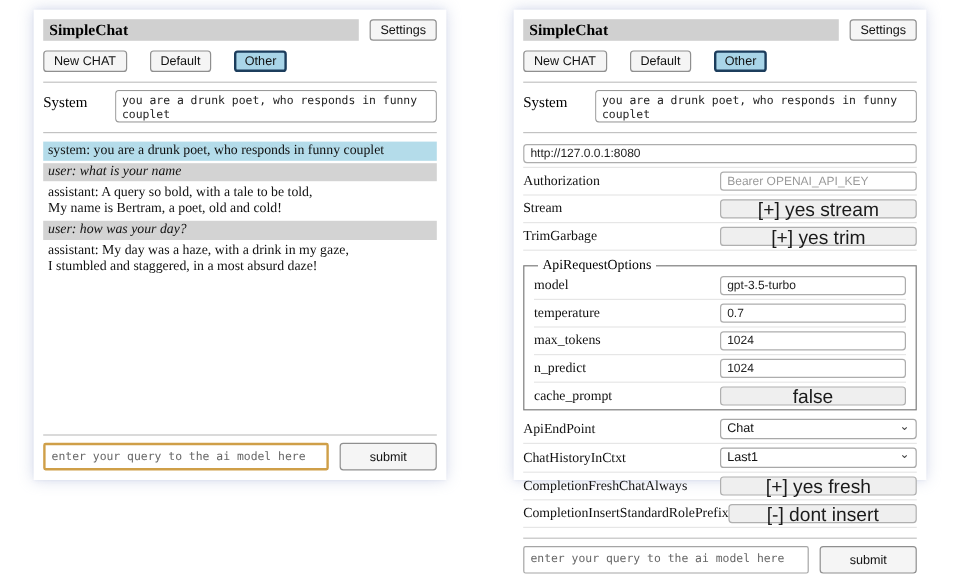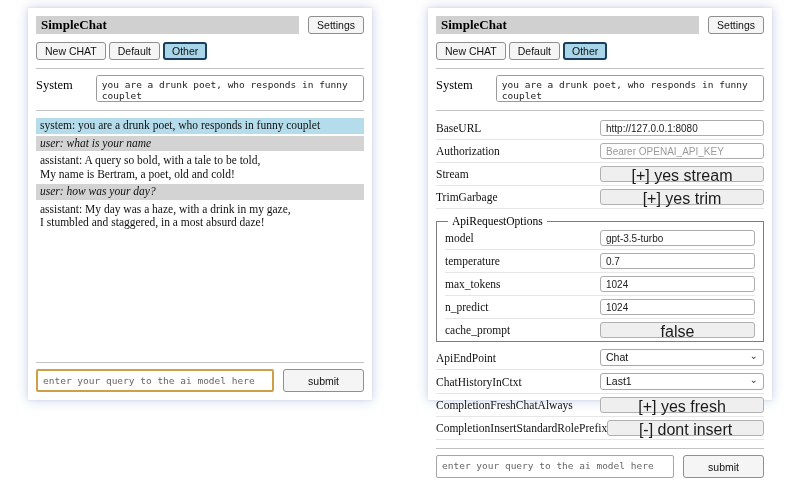--- a/index.html
+++ b/index.html
@@ -18,21 +18,21 @@
   .titlebar { display: flex; align-items: stretch; gap: 9px; }
   .title {
     flex: 1; background: var(--heading_bar); font-weight: bold;
     font-size: 13px; padding: 2px 5px; line-height: 14px;
   }
   .btn {
     font-family: "Liberation Sans", sans-serif; font-size: 10.5px;
     background: #f5f5f5; border: 1px solid #8f8f8f; border-radius: 3px;
     padding: 2px 8px; color: #111; cursor: pointer; line-height: 12px;
   }
-  .tabs { display: flex; gap: 3px; margin-top: 8px; }
+  .tabs { display: flex; gap: 19px; margin-top: 8px; }
   .tabs .btn.active {
     background: var(--active_tab);
     border: 2px solid var(--active_tab_border);
     padding: 1px 7px;
   }
 
   hr.sep { border: none; border-top: 1px solid #c2c2c2; margin: 8px 0 6px 0; }
 
   .sysrow { display: flex; align-items: flex-start; gap: 16px; }
   .syslabel { font-size: 12.5px; padding-top: 3px; margin-right: 7px; }
@@ -152,21 +152,20 @@
   </div>
   <hr class="sep">
   <div class="sysrow">
     <span class="syslabel">System</span>
     <textarea class="systext" style="">you are a drunk poet, who responds in funny couplet</textarea>
   </div>
   <hr class="sep">
 
   <div class="settings">
     <div class="srow">
-      <div class="slabel">BaseURL</div>
       <div class="sctrl">
           <input class="sval" value="http://127.0.0.1:8080" style="">
         </div>
     </div>
     <div class="srow">
       <div class="slabel">Authorization</div>
       <div class="sctrl">
           <input class="sval" placeholder="Bearer OPENAI_API_KEY" style="">
         </div>
     </div>

